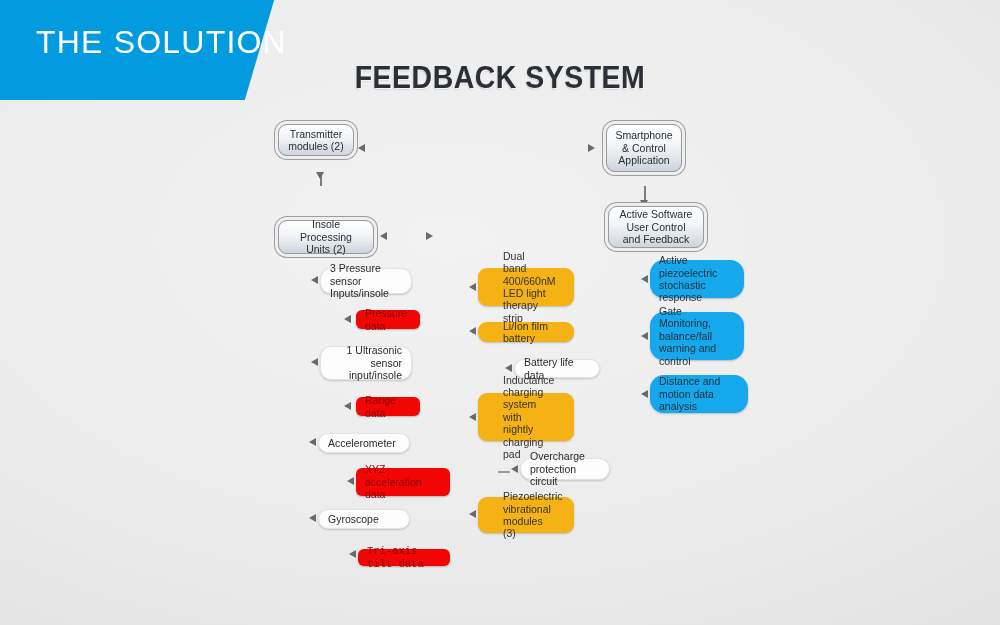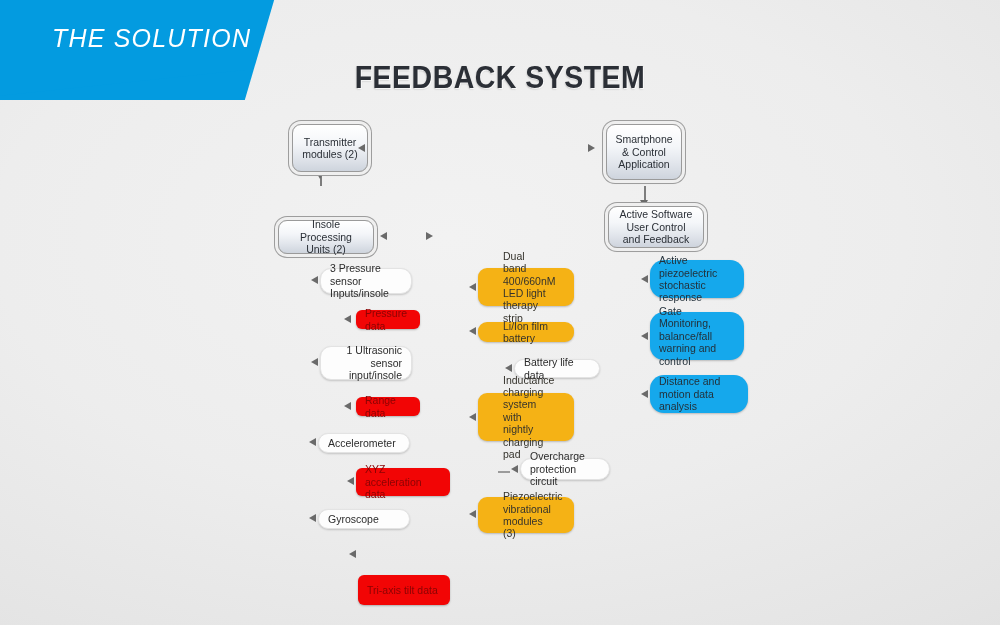--- a/index.html
+++ b/index.html
@@ -39,28 +39,26 @@
     top: 70px;
     width: 320px;
     height: 40px;
     background: #039be0;
     clip-path: polygon(0 0, 89% 0, 0 75%);
   }
   #banner-title {
     position: absolute;
     left: 36px;
     top: 24px;
-    font-size: 25px;
-    font-style: italic;
+    font-size: 32px;
     font-weight: 400;
     letter-spacing: 1.2px;
     color: #ffffff;
     white-space: nowrap;
     font-family: "Liberation Sans", sans-serif;
-    margin-left: 16px;
   }
 
   
   #slide-title {
     position: absolute;
     left: 0;
     top: 60px;
     width: 1000px;
     text-align: center;
     font-size: 31px;
@@ -180,26 +178,26 @@
   <div id="banner-title">THE SOLUTION</div>
 
   <div id="slide-title">FEEDBACK SYSTEM</div>
 
   <div class="vline" style="left:320px; top:172px; height:14px;"></div>
   <div class="arrow arrow-down" style="left:316px; top:172px;"></div>
 
   <div class="vline" style="left:644px; top:186px; height:14px;"></div>
   <div class="arrow arrow-down" style="left:640px; top:200px;"></div>
 
-  <div class="node bevel" style="left:278px; top:124px; width:76px; height:48px;margin-left:14px;">
+  <div class="node bevel" style="left:278px; top:124px; width:76px; height:32px;">
     <span class="txt">Transmitter modules (2)</span>
   </div>
   <div class="arrow arrow-left" style="left:358px; top:144px;"></div>
 
-  <div class="node bevel" style="left:606px; top:124px; width:76px; height:56px;">
+  <div class="node bevel" style="left:606px; top:124px; width:76px; height:48px;">
     <span class="txt">Smartphone &amp; Control Application</span>
   </div>
   <div class="arrow arrow-right" style="left:588px; top:144px;"></div>
 
   <div class="node bevel" style="left:278px; top:220px; width:96px; height:34px;">
     <span class="txt">Insole Processing Units (2)</span>
   </div>
   <div class="arrow arrow-left" style="left:380px; top:232px;"></div>
 
   <div class="arrow arrow-right" style="left:426px; top:232px;"></div>
@@ -236,21 +234,21 @@
   <div class="node red" style="left:356px; top:468px; width:94px; height:28px;">
     <span class="txt">XYZ acceleration data</span>
   </div>
   <div class="arrow arrow-left" style="left:347px; top:477px;"></div>
 
   <div class="node plain" style="left:318px; top:509px; width:92px; height:20px;">
     <span class="txt">Gyroscope</span>
   </div>
   <div class="arrow arrow-left" style="left:309px; top:514px;"></div>
 
-  <div class="node red" style="left:358px; top:575px; width:92px; height:30px;">
+  <div class="node red" style="left:358px; top:549px; width:92px; height:17px;font-family:Liberation Mono, monospace;">
     <span class="txt">Tri-axis tilt data</span>
   </div>
   <div class="arrow arrow-left" style="left:349px; top:550px;"></div>
 
   <div class="node amber" style="left:478px; top:268px; width:96px; height:38px;">
     <span class="txt">Dual band 400/660nM LED light therapy strip</span>
   </div>
   <div class="arrow arrow-left" style="left:469px; top:283px;"></div>
 
   <div class="node amber" style="left:478px; top:322px; width:96px; height:20px;">

